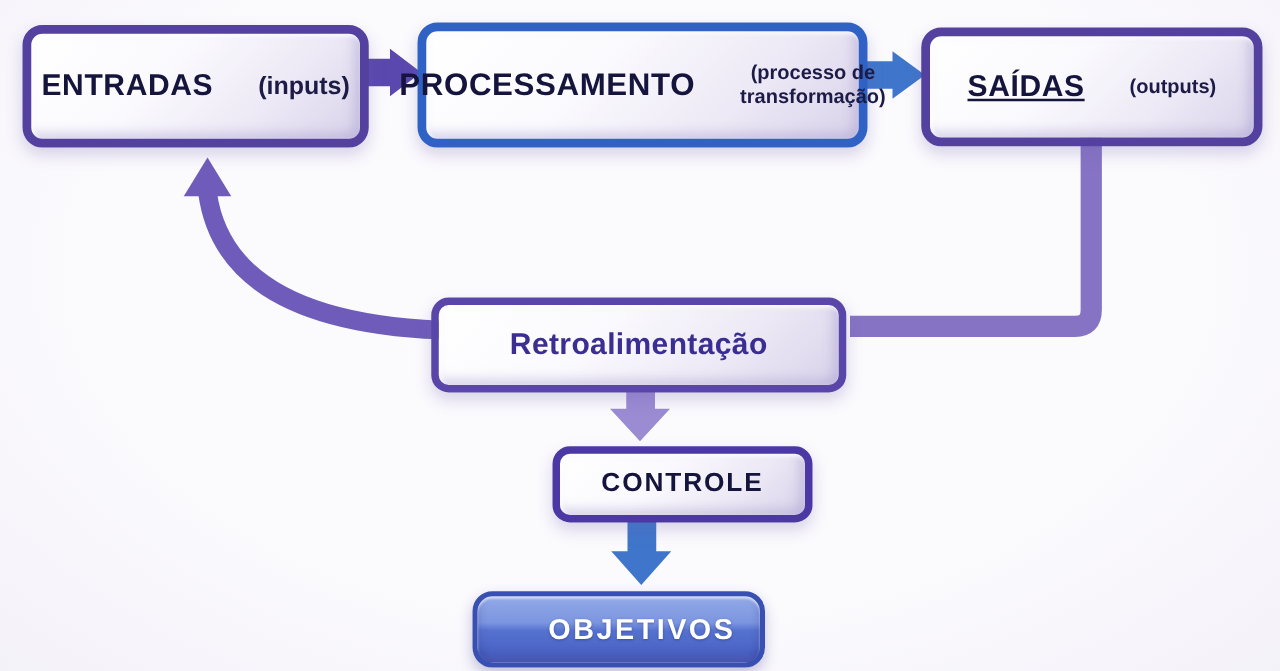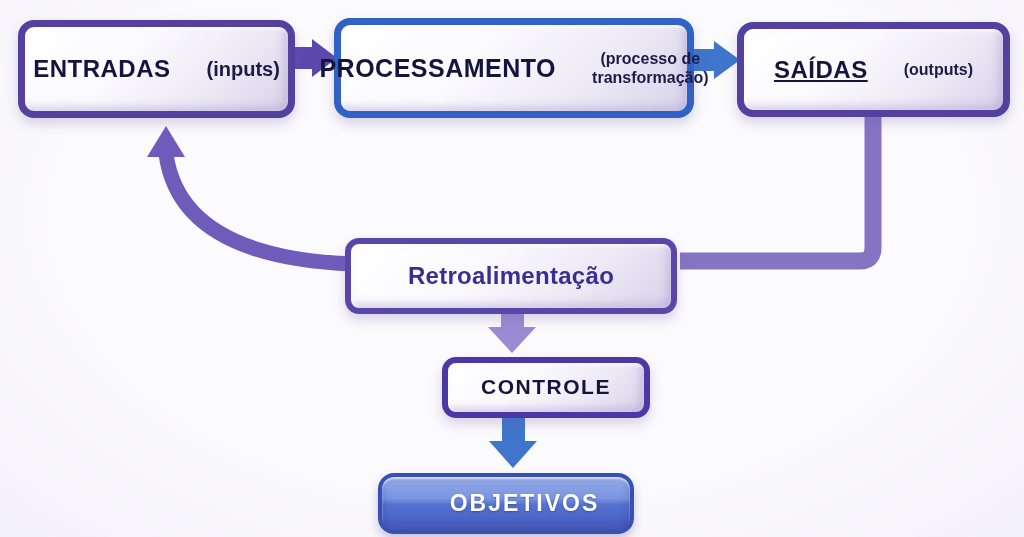--- a/index.html
+++ b/index.html
@@ -56,21 +56,21 @@
   .node-saidas .title { font-size: 24px; text-decoration: underline; }
   .node-saidas .subtitle { font-size: 16px; }
 
   .node-retroalimentacao { left: 345px; top: 238px; width: 332px; height: 76px; border: 6px solid #5a46a8; border-radius: 14px; }
   .node-retroalimentacao .title { font-size: 24px; color: #3b2e92; letter-spacing: 0.3px; }
 
   .node-controle   { left: 410px; top: 357px; width: 208px; height: 61px; border: 6px solid #4b38a4; border-radius: 14px; margin-left: 32px; }
   .node-controle .title { font-size: 21px; letter-spacing: 1.5px; }
 
   .node-objetivos  {
-    left: 378px; top: 473px; width: 256px; height: 61px;
+    left: 378px; top: 473px; width: 234px; height: 61px;
     border: 4px solid #3850b2; border-radius: 16px;
     background: linear-gradient(180deg, #93aae7 0%, #7b95e0 40%, #5572cf 52%, #4a63c6 85%, #5767c5 100%);
     box-shadow:
       inset 0 2px 2px rgba(255,255,255,0.65),
       inset 0 -4px 8px rgba(40,40,120,0.35),
       0 5px 10px rgba(80,70,150,0.3);
     padding-left: 37px;
   }
   .node-objetivos .title {
     font-size: 23px; color: #ffffff; letter-spacing: 2px;

